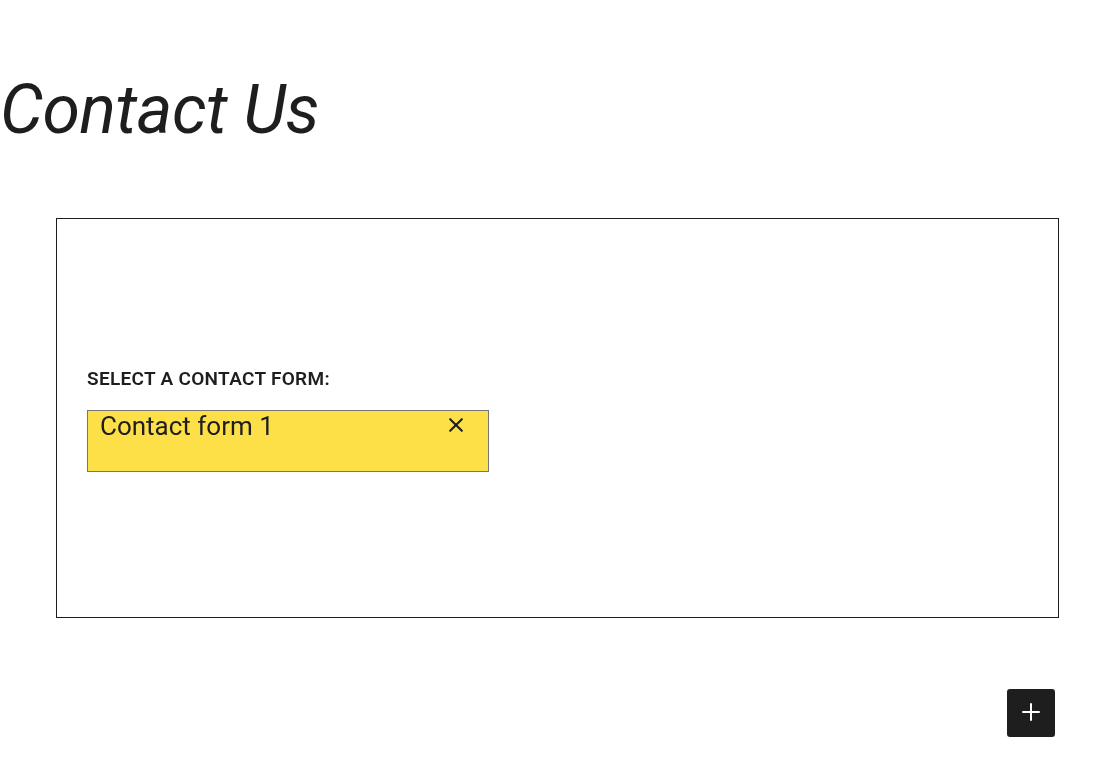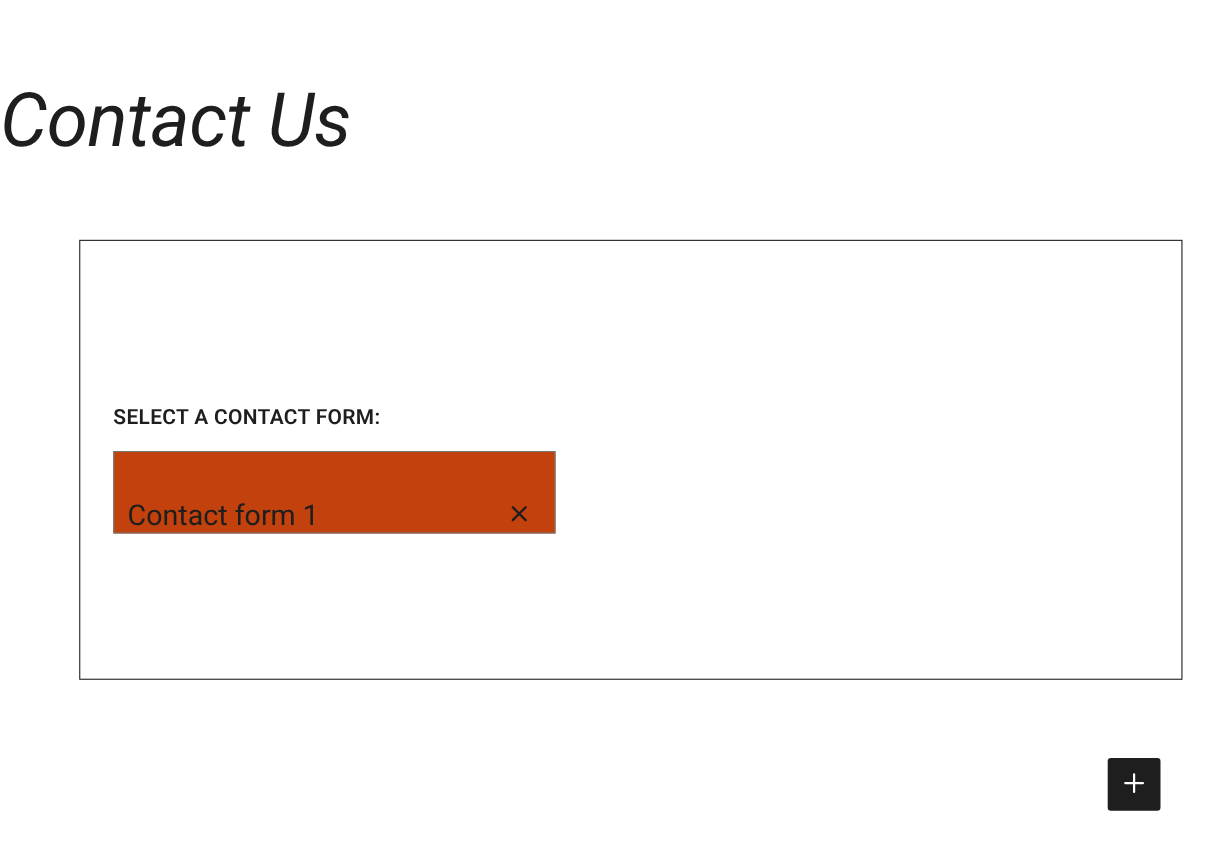--- a/index.html
+++ b/index.html
@@ -19,45 +19,45 @@
       font-size: 68px;
       font-weight: 400;
       color: #1e1e1e;
       margin-top: 70px;
       margin-left: 0;
       letter-spacing: -0.5px;
       font-style: italic;
     }
     .block-container {
       margin-top: 68px;
-      margin-left: 72px;
+      margin-left: 56px;
       width: 1003px;
       height: 400px;
       border: 1px solid #1e1e1e;
       padding: 148px 30px 30px 30px;
       position: relative;
     }
     .form-label {
       font-size: 19px;
       font-weight: 600;
       text-transform: uppercase;
       color: #1e1e1e;
       letter-spacing: 0.3px;
       margin-bottom: 20px;
       display: block;
     }
     .combobox-container {
       width: 402px;
-      height: 75px;
+      height: 62px;
       border: 1px solid #757575;
       display: flex;
-      align-items: flex-end;
+      align-items: flex-start;
       justify-content: space-between;
       padding: 0 18px 0 12px;
-      background: #c2410c;
+      background: #fde047;
     }
     .combobox-value {
       font-size: 26px;
       font-weight: 400;
       color: #1e1e1e;
     }
     .clear-button {
       background: none;
       border: none;
       cursor: pointer;

